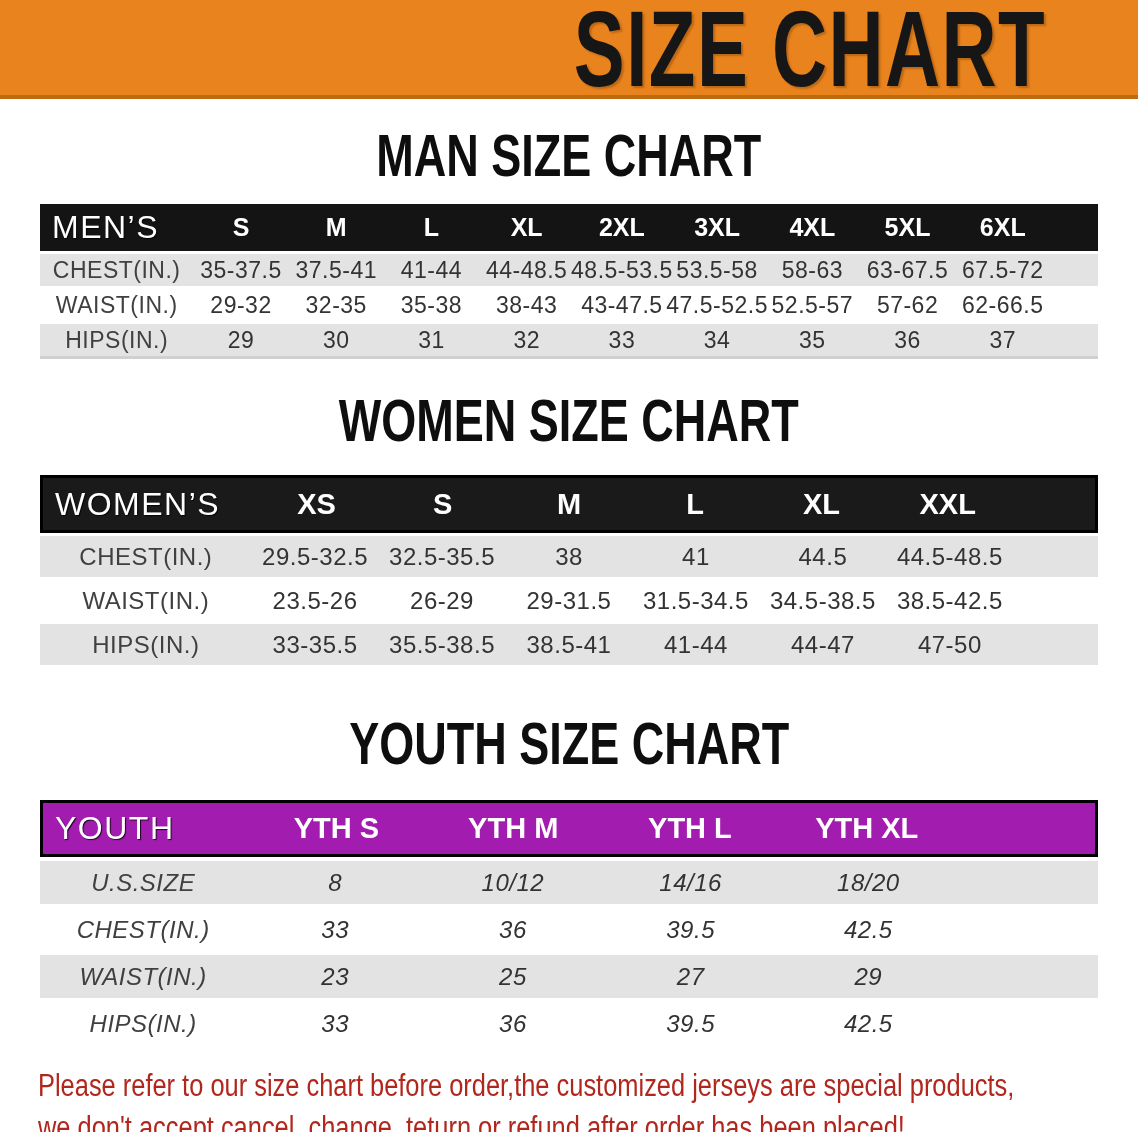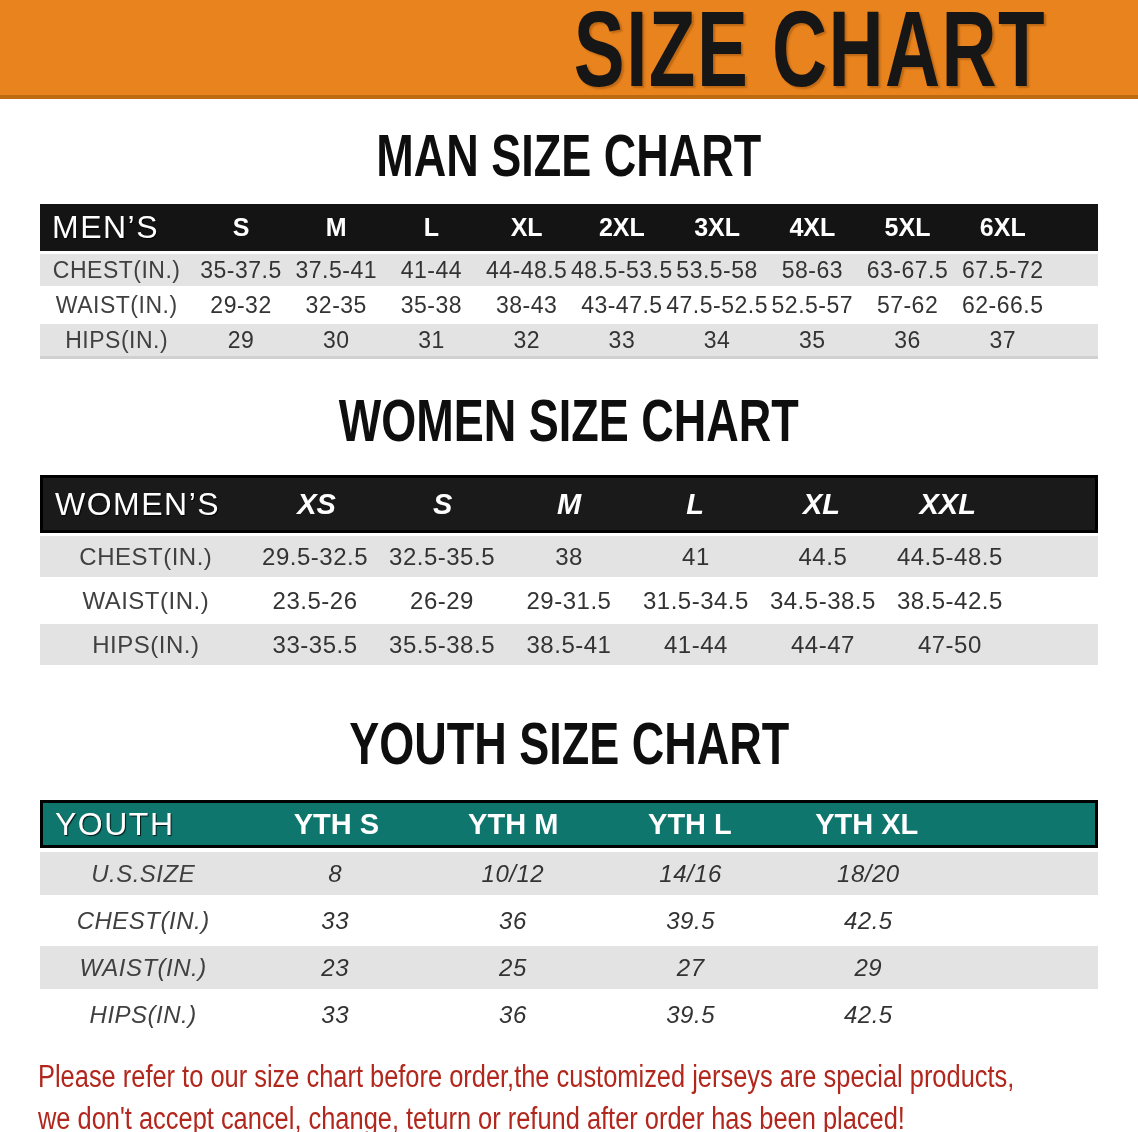--- a/index.html
+++ b/index.html
@@ -66,21 +66,21 @@
   .men   .trow { grid-template-columns:14.5% repeat(9, 9%) 1fr; }
   .women .trow { grid-template-columns:20% repeat(6, 12%) 1fr; }
   .youth .trow { grid-template-columns:19.5% repeat(4, 16.8%) 1fr; }
 
   .thead {
     background:#141414;
     color:#ffffff;
   }
   .men   .thead { height:47px; margin-bottom:3px; }
   .women .thead { height:58px; margin-bottom:3px; border:3px solid #000; background:#1A1A1A; }
-  .youth .thead { height:48px; margin-bottom:4px; border:3px solid #000; background:#0f766e; }
+  .youth .thead { height:57px; margin-bottom:4px; border:3px solid #000; background:#a21caf; }
 
   .men   .body-row { height:32px; margin-bottom:3px; }
   .women .body-row { height:41px; margin-bottom:3px; }
   .youth .body-row { height:43px; margin-bottom:4px;font-style:italic; }
 
   .body-row.stripe { background:#E3E3E3; }
   .body-row.plain  { background:#ffffff; }
   .men .body-row:last-child { box-shadow:0 3px 0 #D0D0D0; }
 
   .cell {
@@ -94,21 +94,21 @@
     padding-left:12px;
     font-weight:400;
     letter-spacing:1.5px;
     text-shadow:1px 1px 1px rgba(0,0,0,0.8);
   }
   .men   .corner { font-size:32px; }
   .women .corner { font-size:32px; }
   .youth .corner { font-size:32px; }
 
   .men   .thead .size-head { font-size:25px; font-weight:700; }
-  .women .thead .size-head { font-size:29px; font-weight:600;font-style:italic; }
+  .women .thead .size-head { font-size:29px; font-weight:600; }
   .youth .thead .size-head { font-size:29px; font-weight:600; }
 
   .row-label { font-size:23px; color:#404040; letter-spacing:0.5px; }
   .value     { font-size:23px; color:#333; letter-spacing:0.5px; }
   .women .row-label, .women .value,
   .youth .row-label, .youth .value { font-size:24px; }
 
   
   .footer-note {
     margin-top:20px;

